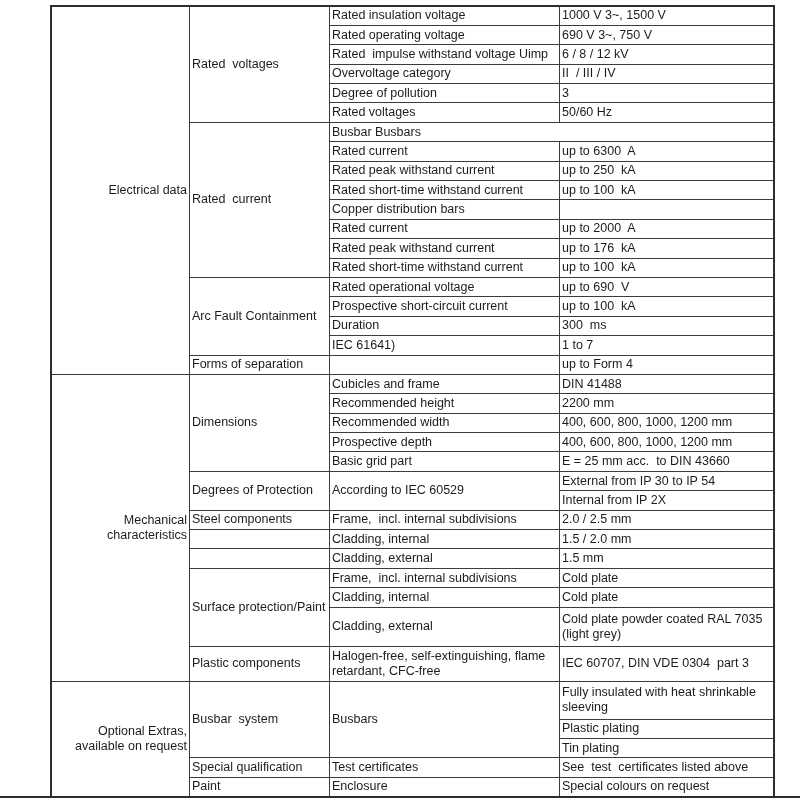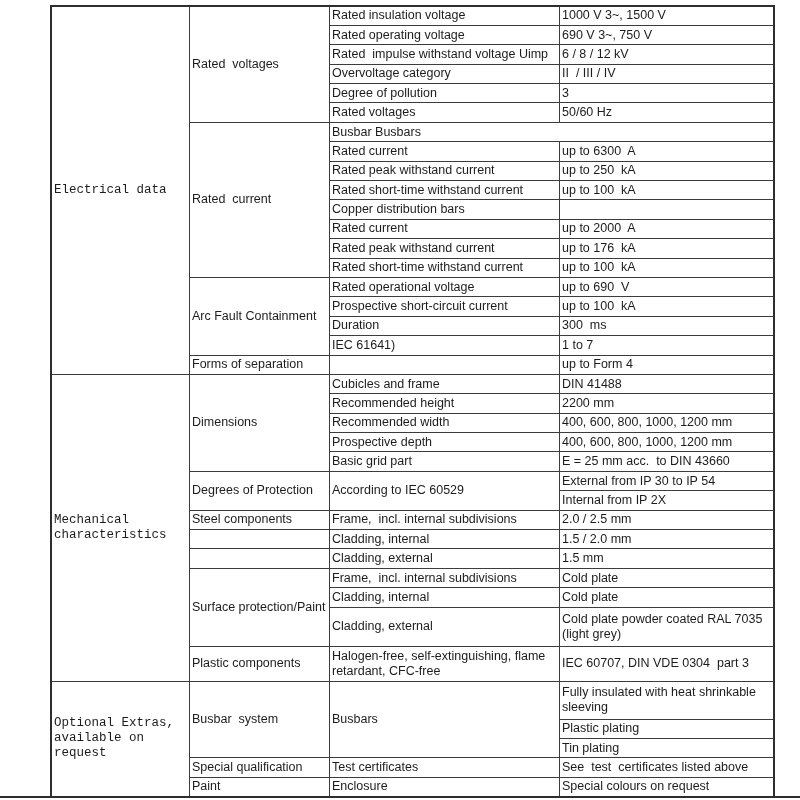--- a/index.html
+++ b/index.html
@@ -15,21 +15,21 @@
   table.spec tr{height:19.4px;}
   table.spec tr.rh2{height:39px;}
   table.spec tr.rh3{height:35px;}
   table.spec tr.rh4{height:38px;}
   table.spec td{
     border:1px solid #3c3c3c;
     font-size:12.5px;line-height:15px;
     vertical-align:middle;overflow:hidden;
     padding:0 2px;
   }
-  td.c1{width:133px;text-align:left;white-space:pre-line;padding:0 1px;font-family:Liberation Mono, monospace;}
+  td.c1{width:133px;text-align:right;white-space:pre-line;padding:0 1px;}
   td.c2{width:135px;text-align:left;white-space:nowrap;padding:0 1px;}
   td.c3{width:225px;text-align:left;white-space:nowrap;padding:0 2px 0 3px;}
   td.c4{width:209px;text-align:left;white-space:nowrap;padding:0 2px 0 4px;}
   td.wrap{white-space:pre-line;}
   
   td.gb{border-top:2px solid #7d7d7d;}
   
   td.sb{border-top:2px solid #5a5a5a;margin-top:31px;}
   .bottom-rule{
     position:absolute;left:0;top:796px;width:800px;height:2px;background:#2e2e2e;

